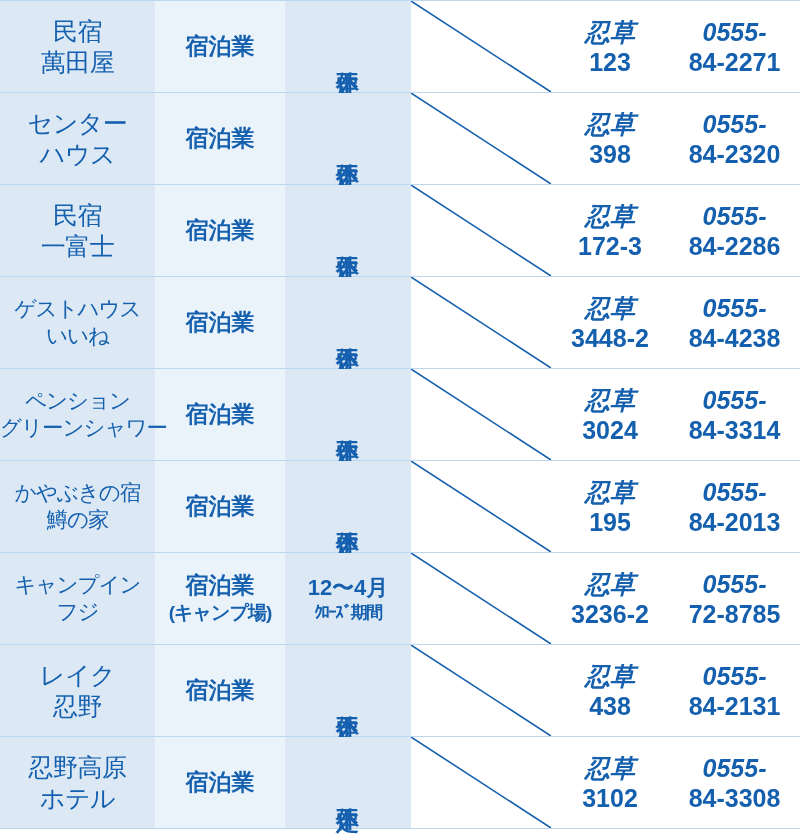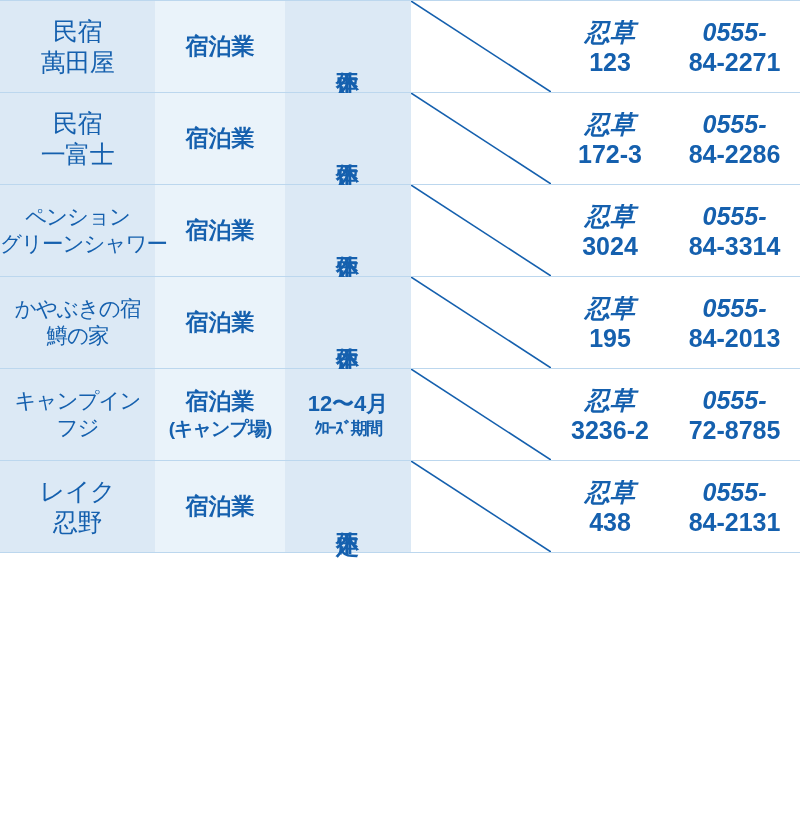--- a/index.html
+++ b/index.html
@@ -129,35 +129,71 @@
         <td class="cell-addr">
           <span class="l1">忍草</span>
           <span class="l2">123</span>
         </td>
         <td class="cell-tel">
           <span class="l1">0555-</span>
           <span class="l2">84-2271</span>
         </td>
       </tr>
       <tr>
+        <td class="cell-name"><span class="l1 nowrap">センター</span><br><span class="l2 nowrap">ハウス</span></td>
+        <td class="cell-biz"><span>宿泊業</span></td>
+        <td class="cell-close"><span class="vert">不定休</span></td>
+        <td class="cell-blank">
+          <svg class="diag" viewBox="0 0 140 92" preserveAspectRatio="none">
+            <line x1="0" y1="0" x2="140" y2="92" stroke="#1560ae" stroke-width="1.6" vector-effect="non-scaling-stroke"></line>
+          </svg>
+        </td>
+        <td class="cell-addr">
+          <span class="l1">忍草</span>
+          <span class="l2">398</span>
+        </td>
+        <td class="cell-tel">
+          <span class="l1">0555-</span>
+          <span class="l2">84-2320</span>
+        </td>
+      </tr>
+      <tr>
         <td class="cell-name"><span class="l1 nowrap">民宿</span><br><span class="l2 nowrap">一富士</span></td>
         <td class="cell-biz"><span>宿泊業</span></td>
         <td class="cell-close"><span class="vert">不定休</span></td>
         <td class="cell-blank">
           <svg class="diag" viewBox="0 0 140 92" preserveAspectRatio="none">
             <line x1="0" y1="0" x2="140" y2="92" stroke="#1560ae" stroke-width="1.6" vector-effect="non-scaling-stroke"></line>
           </svg>
         </td>
         <td class="cell-addr">
           <span class="l1">忍草</span>
           <span class="l2">172-3</span>
         </td>
         <td class="cell-tel">
           <span class="l1">0555-</span>
           <span class="l2">84-2286</span>
+        </td>
+      </tr>
+      <tr>
+        <td class="cell-name small"><span class="l1 nowrap">ゲストハウス</span><br><span class="l2 nowrap">いいね</span></td>
+        <td class="cell-biz"><span>宿泊業</span></td>
+        <td class="cell-close"><span class="vert">不定休</span></td>
+        <td class="cell-blank">
+          <svg class="diag" viewBox="0 0 140 92" preserveAspectRatio="none">
+            <line x1="0" y1="0" x2="140" y2="92" stroke="#1560ae" stroke-width="1.6" vector-effect="non-scaling-stroke"></line>
+          </svg>
+        </td>
+        <td class="cell-addr">
+          <span class="l1">忍草</span>
+          <span class="l2">3448-2</span>
+        </td>
+        <td class="cell-tel">
+          <span class="l1">0555-</span>
+          <span class="l2">84-4238</span>
         </td>
       </tr>
       <tr>
         <td class="cell-name small"><span class="l1 nowrap">ペンション</span><br><span class="l2 nowrap">グリーンシャワー</span></td>
         <td class="cell-biz"><span>宿泊業</span></td>
         <td class="cell-close"><span class="vert">不定休</span></td>
         <td class="cell-blank">
           <svg class="diag" viewBox="0 0 140 92" preserveAspectRatio="none">
             <line x1="0" y1="0" x2="140" y2="92" stroke="#1560ae" stroke-width="1.6" vector-effect="non-scaling-stroke"></line>
           </svg>
@@ -216,16 +252,34 @@
             <line x1="0" y1="0" x2="140" y2="92" stroke="#1560ae" stroke-width="1.6" vector-effect="non-scaling-stroke"></line>
           </svg>
         </td>
         <td class="cell-addr">
           <span class="l1">忍草</span>
           <span class="l2">438</span>
         </td>
         <td class="cell-tel">
           <span class="l1">0555-</span>
           <span class="l2">84-2131</span>
+        </td>
+      </tr>
+      <tr>
+        <td class="cell-name"><span class="l1 nowrap">忍野高原</span><br><span class="l2 nowrap">ホテル</span></td>
+        <td class="cell-biz"><span>宿泊業</span></td>
+        <td class="cell-close"><span class="vert">不定休</span></td>
+        <td class="cell-blank">
+          <svg class="diag" viewBox="0 0 140 92" preserveAspectRatio="none">
+            <line x1="0" y1="0" x2="140" y2="92" stroke="#1560ae" stroke-width="1.6" vector-effect="non-scaling-stroke"></line>
+          </svg>
+        </td>
+        <td class="cell-addr">
+          <span class="l1">忍草</span>
+          <span class="l2">3102</span>
+        </td>
+        <td class="cell-tel">
+          <span class="l1">0555-</span>
+          <span class="l2">84-3308</span>
         </td>
       </tr>
     </tbody>
 </table>
 
 </body></html>

